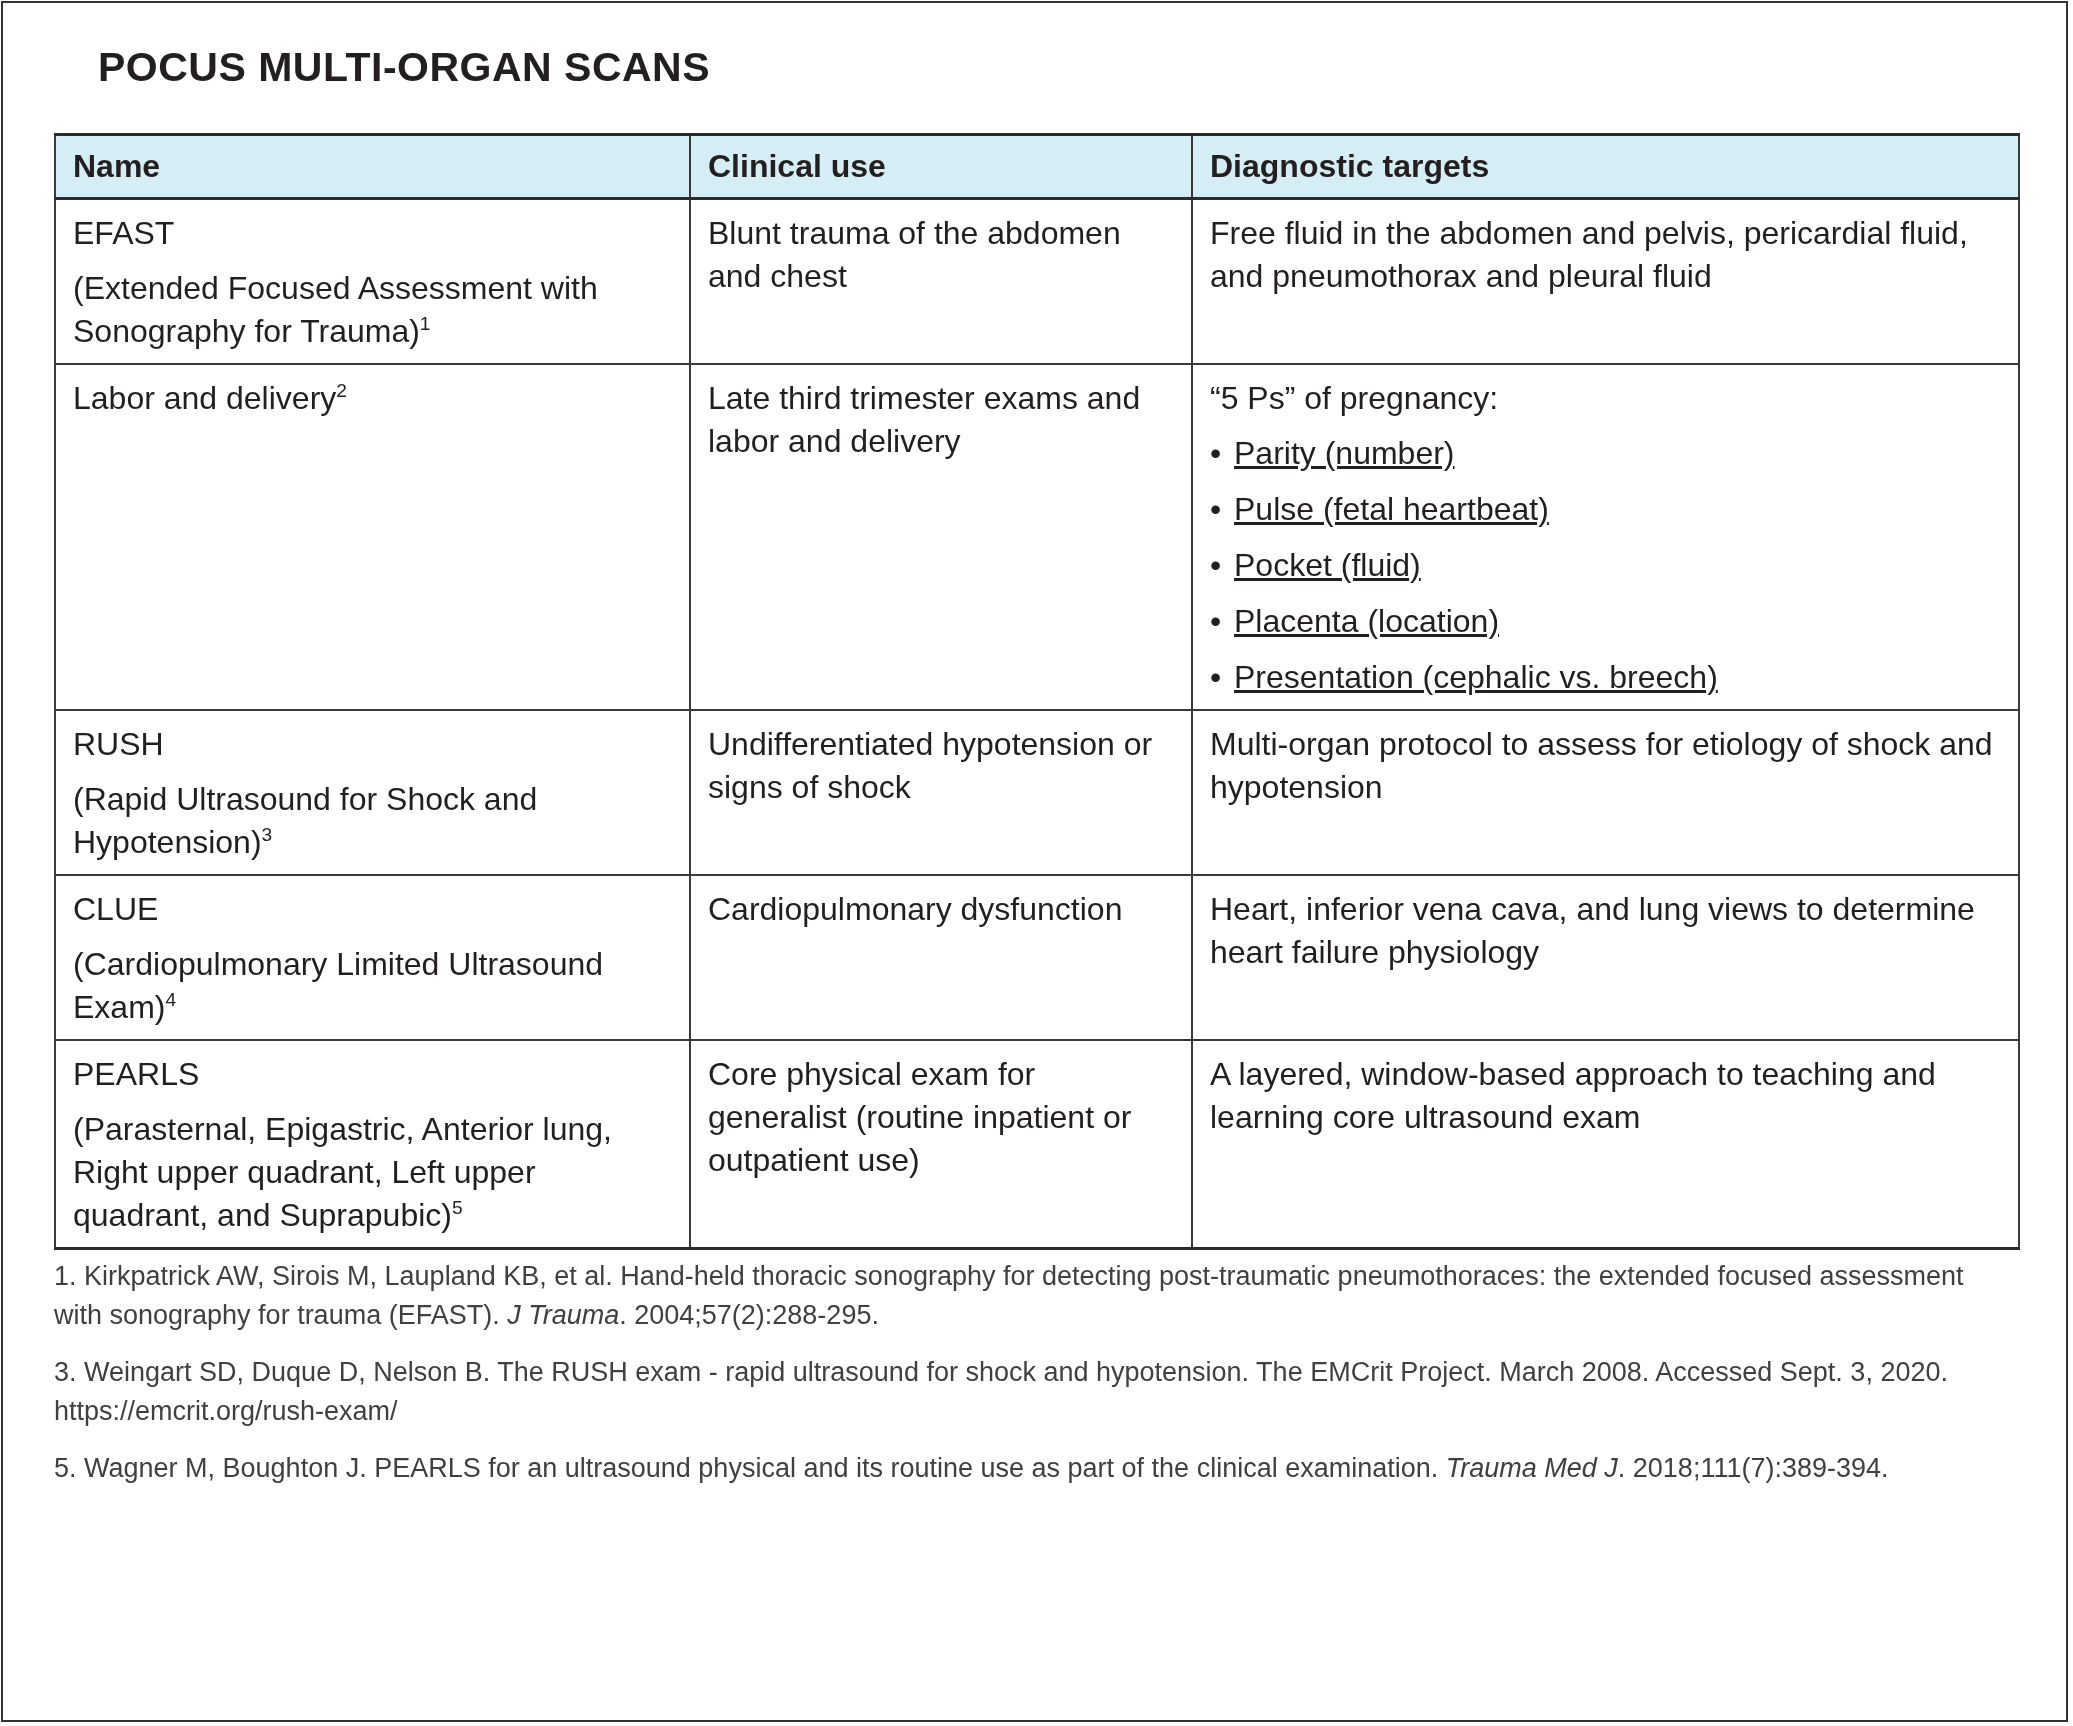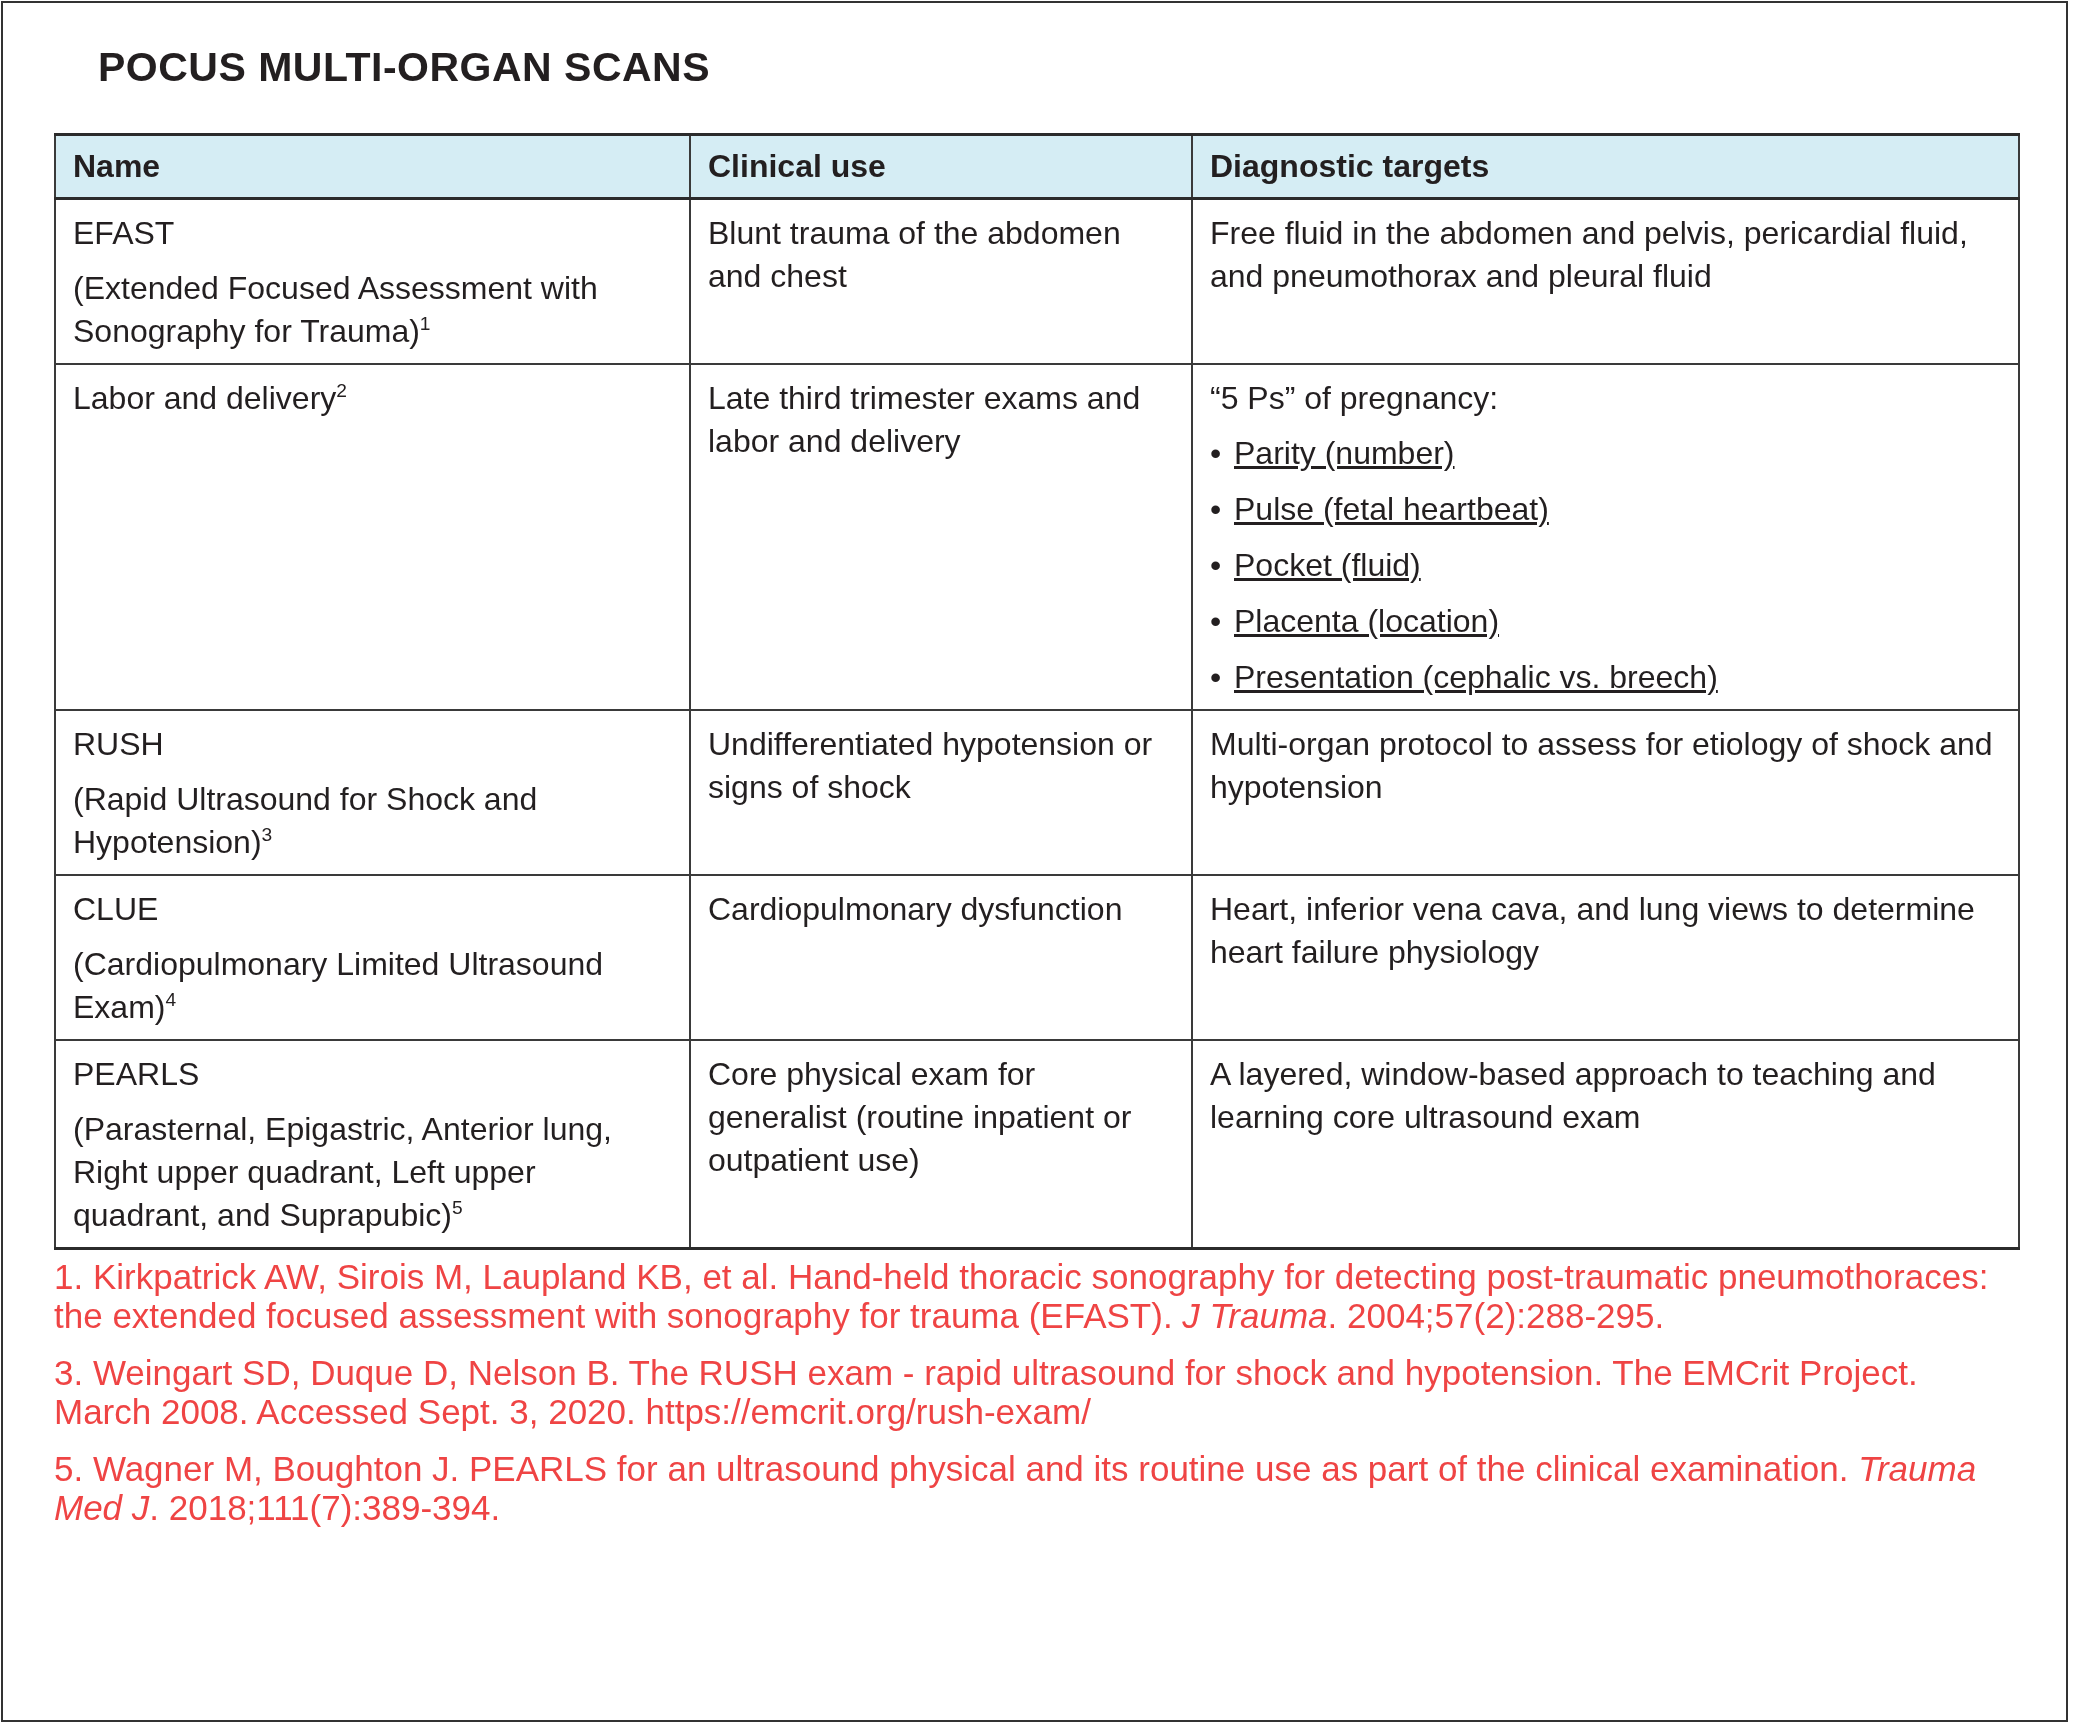--- a/index.html
+++ b/index.html
@@ -40,21 +40,21 @@
   ul.ps li { margin: 0 0 13px 0; }
   ul.ps li:last-child { margin-bottom: 0; }
   ul.ps li .bullet { display: inline-block; width: 24px; }
   tr.r-efast td { height: 134px; }
   tr.r-labor td { height: 314px; }
   tr.r-rush td { height: 134px; }
   tr.r-clue td { height: 134px; padding-left: 17px; }
   tr.r-pearls td { height: 178px; }
   .refs {
     position: absolute; left: 54px; top: 1257px; width: 1950px;
-    font-size: 35px; line-height: 39px; color: #ef4444;
+    font-size: 27px; line-height: 39px; color: #404040;
   }
   .ref { margin: 0 0 18px 0; }
   .ref i { font-style: italic; }
 </style>
 </head>
 <body>
 
 <div class="frame"></div>
 
 <div class="title">POCUS MULTI-ORGAN SCANS</div>

